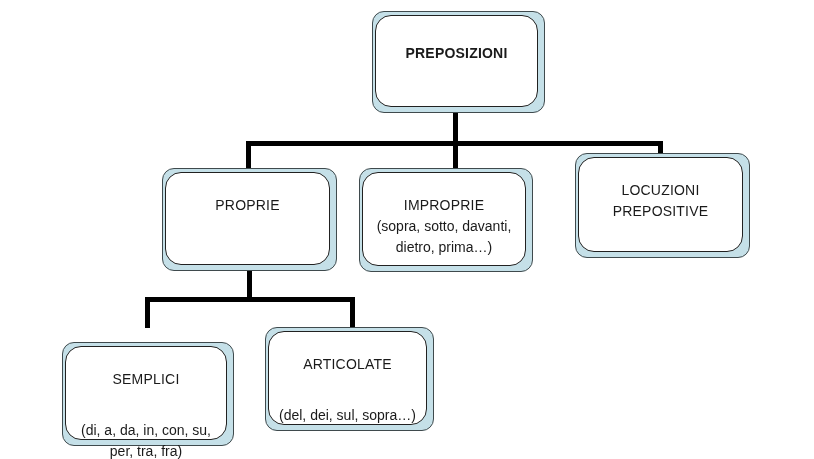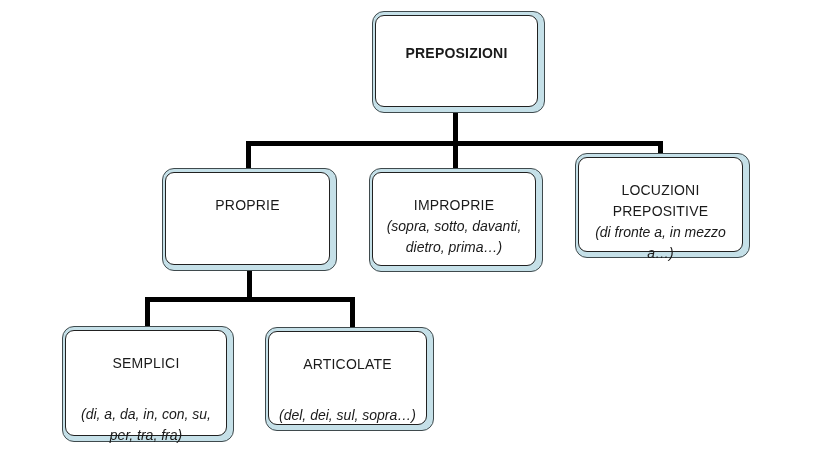--- a/index.html
+++ b/index.html
@@ -34,37 +34,36 @@
     position: absolute;
     border: 1.5px solid var(--border-outer);
     border-radius: 12px;
     background: var(--box-fill);
     padding: 3px 6px 5px 2px;
   }
   .node .inner {
     width: 100%;
     height: 100%;
     border: 1.5px solid var(--border-inner);
-    border-radius: 9px;
+    border-radius: 16px;
     background: var(--box-inner);
     text-align: center;
   }
   .pt-lg { padding-top: 27px; }
   .pt-sm { padding-top: 22px; }
 
   .title {
     font-size: 14px;
     line-height: 21px;
     letter-spacing: 0.2px;
   }
   .bold { font-weight: bold; }
   .examples {
     font-size: 14px;
     line-height: 21px;
-    font-style: italic;
     max-width: 154px;
     margin: 0 auto;
   }
   .gap { margin-top: 30px; }
 </style>
 </head>
 <body>
 
 <div class="canvas">
 
@@ -83,35 +82,34 @@
       <p class="title bold">PREPOSIZIONI</p>
     </div>
   </div>
 
   <div class="node" style="left:162px; top:168px; width:175px; height:103px">
     <div class="inner pt-sm">
       <p class="title">PROPRIE</p>
     </div>
   </div>
 
-  <div class="node" style="left:369px; top:168px; width:174px; height:104px">
+  <div class="node" style="left:359px; top:168px; width:174px; height:104px">
     <div class="inner pt-sm">
       <p class="title">IMPROPRIE</p>
       <p class="examples">(sopra, sotto, davanti, dietro, prima…)</p>
     </div>
   </div>
 
   <div class="node" style="left:575px; top:153px; width:175px; height:105px">
     <div class="inner pt-sm">
       <p class="title">LOCUZIONI PREPOSITIVE</p>
-      <p class="examples">(di fronte a, in mezzo a…)</p>
     </div>
   </div>
 
-  <div class="node" style="left:62px; top:326px; width:172px; height:116px">
+  <div class="node" style="left:62px; top:342px; width:172px; height:104px">
     <div class="inner pt-sm">
       <p class="title">SEMPLICI</p>
       <p class="examples gap">(di, a, da, in, con, su, per, tra, fra)</p>
     </div>
   </div>
 
   <div class="node" style="left:265px; top:327px; width:169px; height:104px">
     <div class="inner pt-sm">
       <p class="title">ARTICOLATE</p>
       <p class="examples gap">(del, dei, sul, sopra…)</p>

